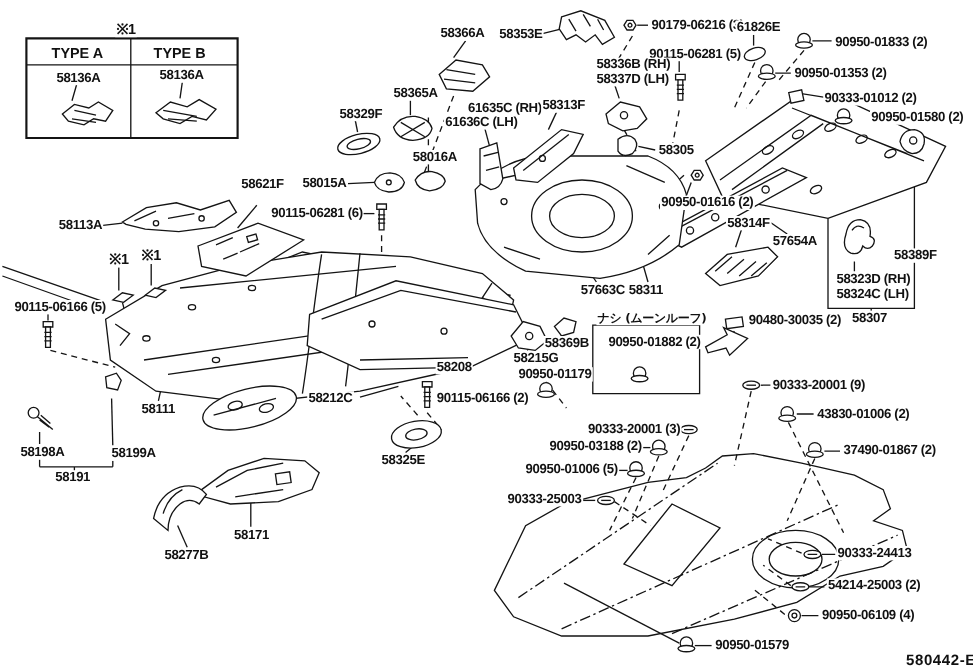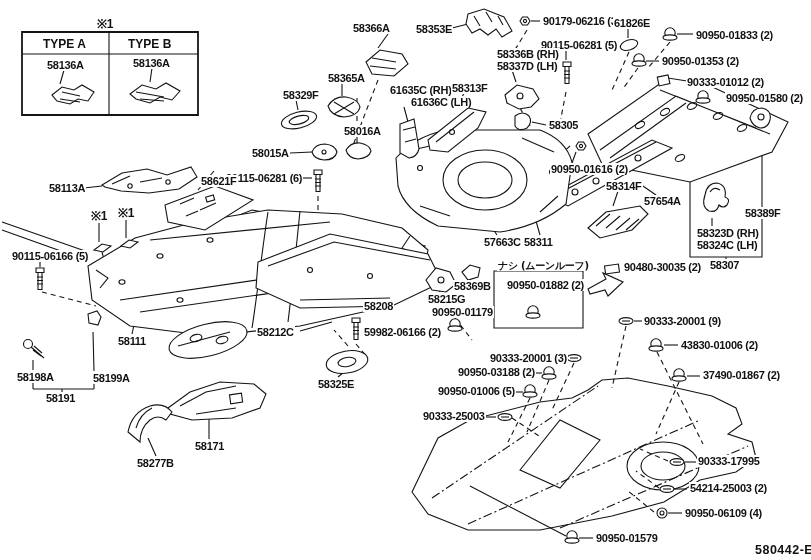--- a/index.html
+++ b/index.html
@@ -413,41 +413,41 @@
         </g>
   </g>
 </svg>
 
   <div class="pl star" style="left:96px;top:18px">※1</div>
   <div class="pl hdr" style="left:42px;top:38px">TYPE A</div>
   <div class="pl hdr" style="left:127px;top:38px">TYPE B</div>
   <div class="pl" style="left:46px;top:59px">58136A</div>
   <div class="pl" style="left:132px;top:57px">58136A</div>
 
-  <div class="pl" style="left:352px;top:22px">58366A</div>
+  <div class="pl" style="left:366px;top:22px">58366A</div>
   <div class="pl" style="left:415px;top:23px">58353E</div>
   <div class="pl" style="left:542px;top:15px">90179-06216 (3)</div>
   <div class="pl" style="left:613px;top:17px">61826E</div>
   <div class="pl" style="left:540px;top:39px">90115-06281 (5)</div>
   <div class="pl" style="left:496px;top:48px">58336B (RH)</div>
   <div class="pl" style="left:496px;top:60px">58337D (LH)</div>
   <div class="pl" style="left:695px;top:29px">90950-01833 (2)</div>
   <div class="pl" style="left:661px;top:55px">90950-01353 (2)</div>
   <div class="pl" style="left:686px;top:76px">90333-01012 (2)</div>
   <div class="pl" style="left:725px;top:92px">90950-01580 (2)</div>
   <div class="pl" style="left:327px;top:72px">58365A</div>
   <div class="pl" style="left:282px;top:89px">58329F</div>
   <div class="pl" style="left:389px;top:84px">61635C (RH)</div>
-  <div class="pl" style="left:410px;top:96px">61636C (LH)</div>
+  <div class="pl" style="left:370px;top:96px">61636C (LH)</div>
   <div class="pl" style="left:451px;top:82px">58313F</div>
   <div class="pl" style="left:548px;top:119px">58305</div>
   <div class="pl" style="left:343px;top:125px">58016A</div>
   <div class="pl" style="left:251px;top:147px">58015A</div>
   <div class="pl" style="left:225px;top:172px">90115-06281 (6)</div>
-  <div class="pl" style="left:200px;top:175px">58621F</div>
+  <div class="pl" style="left:200px;top:148px">58621F</div>
   <div class="pl" style="left:48px;top:182px">58113A</div>
   <div class="pl star" style="left:90px;top:210px">※1</div>
   <div class="pl star" style="left:117px;top:207px">※1</div>
   <div class="pl" style="left:11px;top:250px">90115-06166 (5)</div>
   <div class="pl" style="left:550px;top:163px">90950-01616 (2)</div>
   <div class="pl" style="left:605px;top:180px">58314F</div>
   <div class="pl" style="left:643px;top:195px">57654A</div>
   <div class="pl" style="left:483px;top:236px">57663C</div>
   <div class="pl" style="left:523px;top:236px">58311</div>
   <div class="pl" style="left:744px;top:207px">58389F</div>
@@ -455,34 +455,34 @@
   <div class="pl" style="left:696px;top:239px">58324C (LH)</div>
   <div class="pl" style="left:709px;top:259px">58307</div>
   <div class="pl" style="left:623px;top:261px">90480-30035 (2)</div>
   <div class="pl jp" style="left:497px;top:260px">ナシ (ムーンルーフ)</div>
   <div class="pl" style="left:506px;top:279px">90950-01882 (2)</div>
   <div class="pl" style="left:453px;top:280px">58369B</div>
   <div class="pl" style="left:427px;top:293px">58215G</div>
   <div class="pl" style="left:431px;top:306px">90950-01179</div>
   <div class="pl" style="left:363px;top:300px">58208</div>
   <div class="pl" style="left:256px;top:326px">58212C</div>
-  <div class="pl" style="left:363px;top:326px">59982-06166 (2)</div>
+  <div class="pl" style="left:363px;top:326px">90115-06166 (2)</div>
   <div class="pl" style="left:117px;top:335px">58111</div>
   <div class="pl" style="left:16px;top:371px">58198A</div>
   <div class="pl" style="left:92px;top:372px">58199A</div>
   <div class="pl" style="left:45px;top:392px">58191</div>
   <div class="pl" style="left:317px;top:378px">58325E</div>
   <div class="pl" style="left:136px;top:457px">58277B</div>
   <div class="pl" style="left:194px;top:440px">58171</div>
   <div class="pl" style="left:643px;top:315px">90333-20001 (9)</div>
   <div class="pl" style="left:680px;top:339px">43830-01006 (2)</div>
   <div class="pl" style="left:489px;top:352px">90333-20001 (3)</div>
   <div class="pl" style="left:457px;top:366px">90950-03188 (2)</div>
   <div class="pl" style="left:702px;top:369px">37490-01867 (2)</div>
   <div class="pl" style="left:437px;top:385px">90950-01006 (5)</div>
   <div class="pl" style="left:422px;top:410px">90333-25003</div>
-  <div class="pl" style="left:697px;top:455px">90333-17995</div>
+  <div class="pl" style="left:697px;top:455px">90333-24413</div>
   <div class="pl" style="left:689px;top:482px">54214-25003 (2)</div>
   <div class="pl" style="left:684px;top:507px">90950-06109 (4)</div>
   <div class="pl" style="left:595px;top:532px">90950-01579</div>
   <div class="pl code" style="left:754px;top:544px">580442-E</div>
 
 </div>
 
 </body></html>

